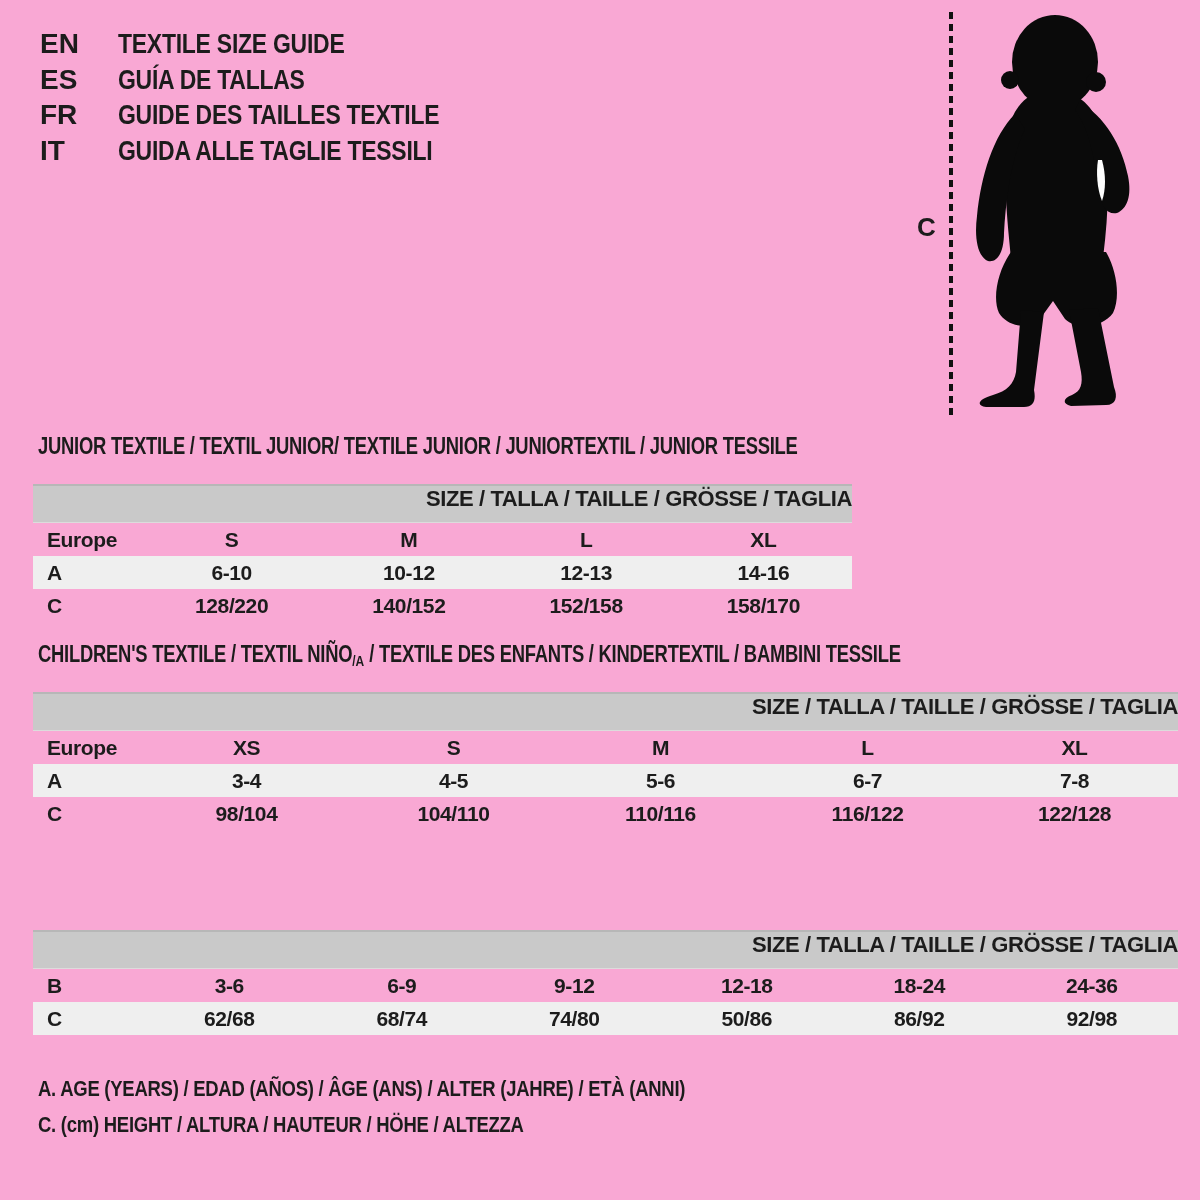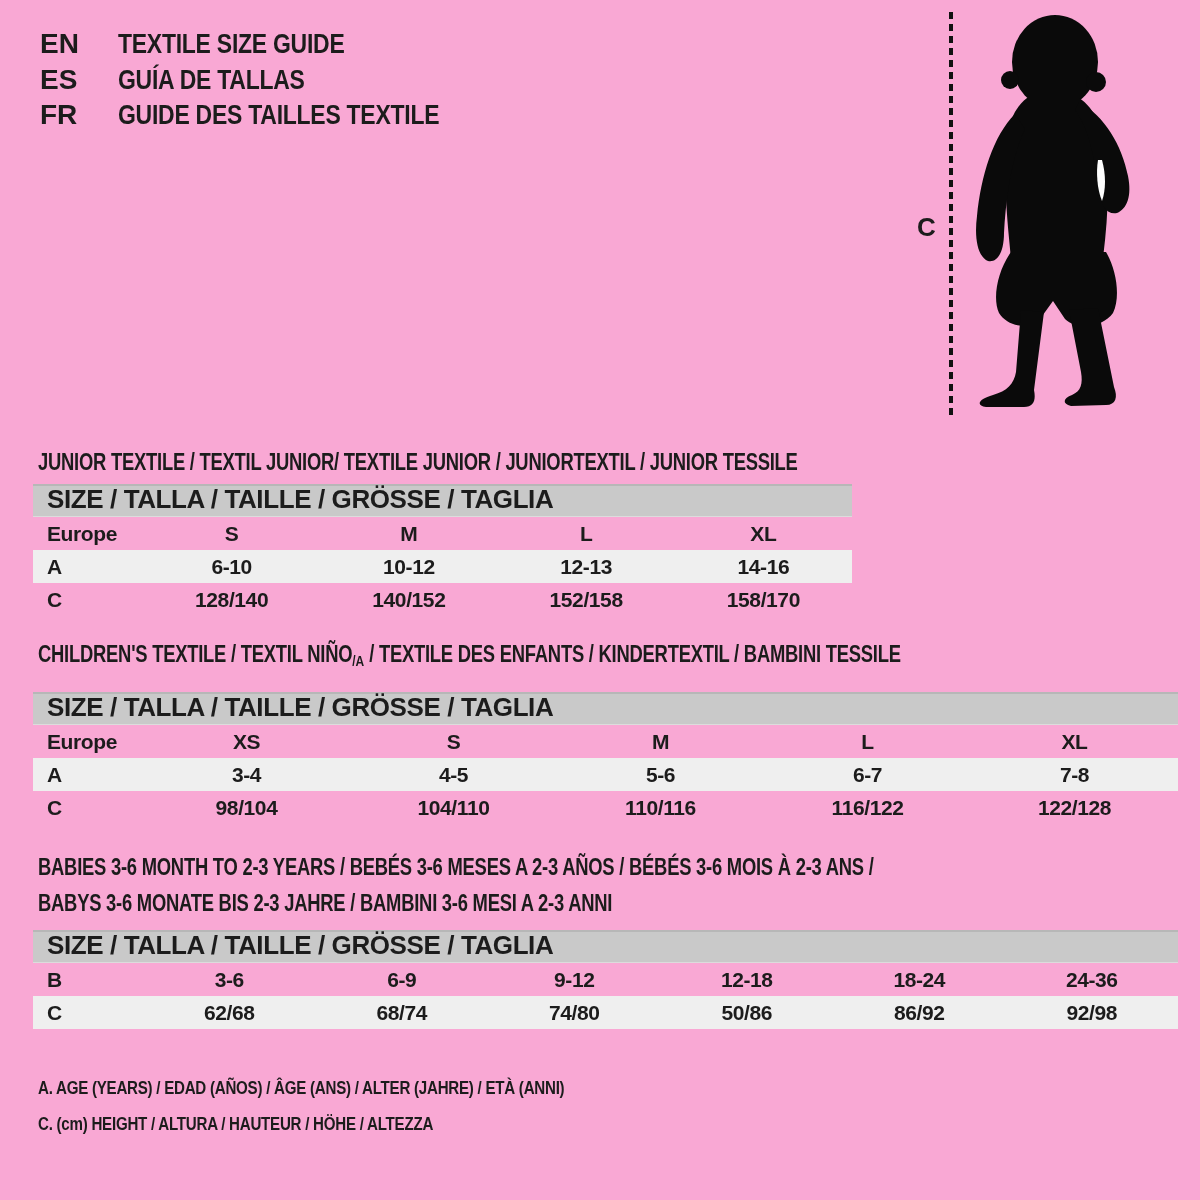--- a/index.html
+++ b/index.html
@@ -20,58 +20,61 @@
   .lang-code{display:inline-block;width:78px;vertical-align:top;}
 
   
   .figure{left:905px;top:8px;width:290px;height:414px;}
   .c-label{left:12px;top:204px;font-size:26px;}
   .dash-line{left:42px;top:2px;}
   .baby{left:60px;top:2px;}
 
   
   .section-title{font-size:23px;line-height:24px;white-space:nowrap;}
-  .t-junior{left:38px;top:434px;margin-top:16px;}
+  .t-junior{left:38px;top:434px;}
   .t-children{left:38px;top:642px;}
   .t-babies{left:38px;top:849px;line-height:36px;}
   .sub-a{font-size:15px;vertical-align:-4px;letter-spacing:0;}
 
   
   .size-table{position:absolute;border-collapse:collapse;table-layout:fixed;font-size:21px;letter-spacing:-0.4px;}
   .size-table th{
-    background:#c9c9c9;height:30px;text-align:left;padding:0 0 2px 14px;
-    font-size:26px;font-weight:700;
+    background:#c9c9c9;height:30px;text-align:right;padding:0 0 9px 14px;
+    font-size:22px;font-weight:700;
     box-shadow:inset 0 2px 0 #b7b7b7, inset 0 -1px 0 #dcdcdc;
   }
   .size-table td{height:33px;text-align:center;padding:0;font-weight:700;}
   .size-table td.lbl{text-align:left;padding-left:14px;margin-top:8px;}
   .size-table tr.shaded td{background:#efefef;}
   .w-junior{left:33px;top:484px;width:819px;}
   .w-children{left:33px;top:692px;width:1145px;}
   .w-babies{left:33px;top:930px;width:1145px;}
   col.col-label{width:110px;}
 
   
   .legend{left:38px;top:1071px;}
-  .legend-line{height:35.5px;line-height:35.5px;font-size:18px;white-space:nowrap;}
+  .legend-line{height:35.5px;line-height:35.5px;font-size:22px;white-space:nowrap;}
 </style>
 </head>
 <body>
 
 <div class="canvas">
 
   <div class="abs lang-block">
     <div class="lang-row">
       <span class="lang-code">EN</span><span class="squeeze s82">TEXTILE SIZE GUIDE</span>
     </div>
     <div class="lang-row">
       <span class="lang-code">ES</span><span class="squeeze s82">GUÍA DE TALLAS</span>
     </div>
     <div class="lang-row">
       <span class="lang-code">FR</span><span class="squeeze s82">GUIDE DES TAILLES TEXTILE</span>
+    </div>
+    <div class="lang-row">
+      <span class="lang-code">IT</span><span class="squeeze s82">GUIDA ALLE TAGLIE TESSILI</span>
     </div>
   </div>
 
   <div class="abs figure">
     <span class="abs c-label">C</span>
     <svg class="abs dash-line" width="8" height="408" viewBox="0 0 8 408">
       <line x1="4" y1="2" x2="4" y2="406" stroke="#111111" stroke-width="4" stroke-dasharray="7 5"></line>
     </svg>
     <svg class="abs baby" width="178" height="402" viewBox="0 0 178 402" fill="#0a0a0a">
       <ellipse cx="90" cy="52" rx="43" ry="47"></ellipse>
@@ -120,21 +123,21 @@
       </tr>
       <tr class="shaded">
         <td class="lbl">A</td>
         <td>6-10</td>
         <td>10-12</td>
         <td>12-13</td>
         <td>14-16</td>
       </tr>
       <tr>
         <td class="lbl">C</td>
-        <td>128/140</td>
+        <td>128/220</td>
         <td>140/152</td>
         <td>152/158</td>
         <td>158/170</td>
       </tr>
     </tbody>
   </table>
 
   <div class="abs section-title t-children">
     <span class="squeeze"><span>CHILDREN'S TEXTILE / TEXTIL NIÑO</span><span class="sub-a">/A</span><span> / TEXTILE DES ENFANTS / KINDERTEXTIL / BAMBINI TESSILE</span></span>
   </div>
@@ -173,24 +176,20 @@
         <td class="lbl">C</td>
         <td>98/104</td>
         <td>104/110</td>
         <td>110/116</td>
         <td>116/122</td>
         <td>122/128</td>
       </tr>
     </tbody>
   </table>
 
-  <div class="abs section-title t-babies">
-    <div><span class="squeeze">BABIES 3-6 MONTH TO 2-3 YEARS / BEBÉS 3-6 MESES A 2-3 AÑOS / BÉBÉS 3-6 MOIS À 2-3 ANS /</span></div>
-    <div><span class="squeeze">BABYS 3-6 MONATE BIS 2-3 JAHRE / BAMBINI 3-6 MESI A 2-3 ANNI</span></div>
-  </div>
   <table class="size-table w-babies">
     <colgroup>
         <col class="col-label">
         <col>
         <col>
         <col>
         <col>
         <col>
         <col>
       </colgroup>

